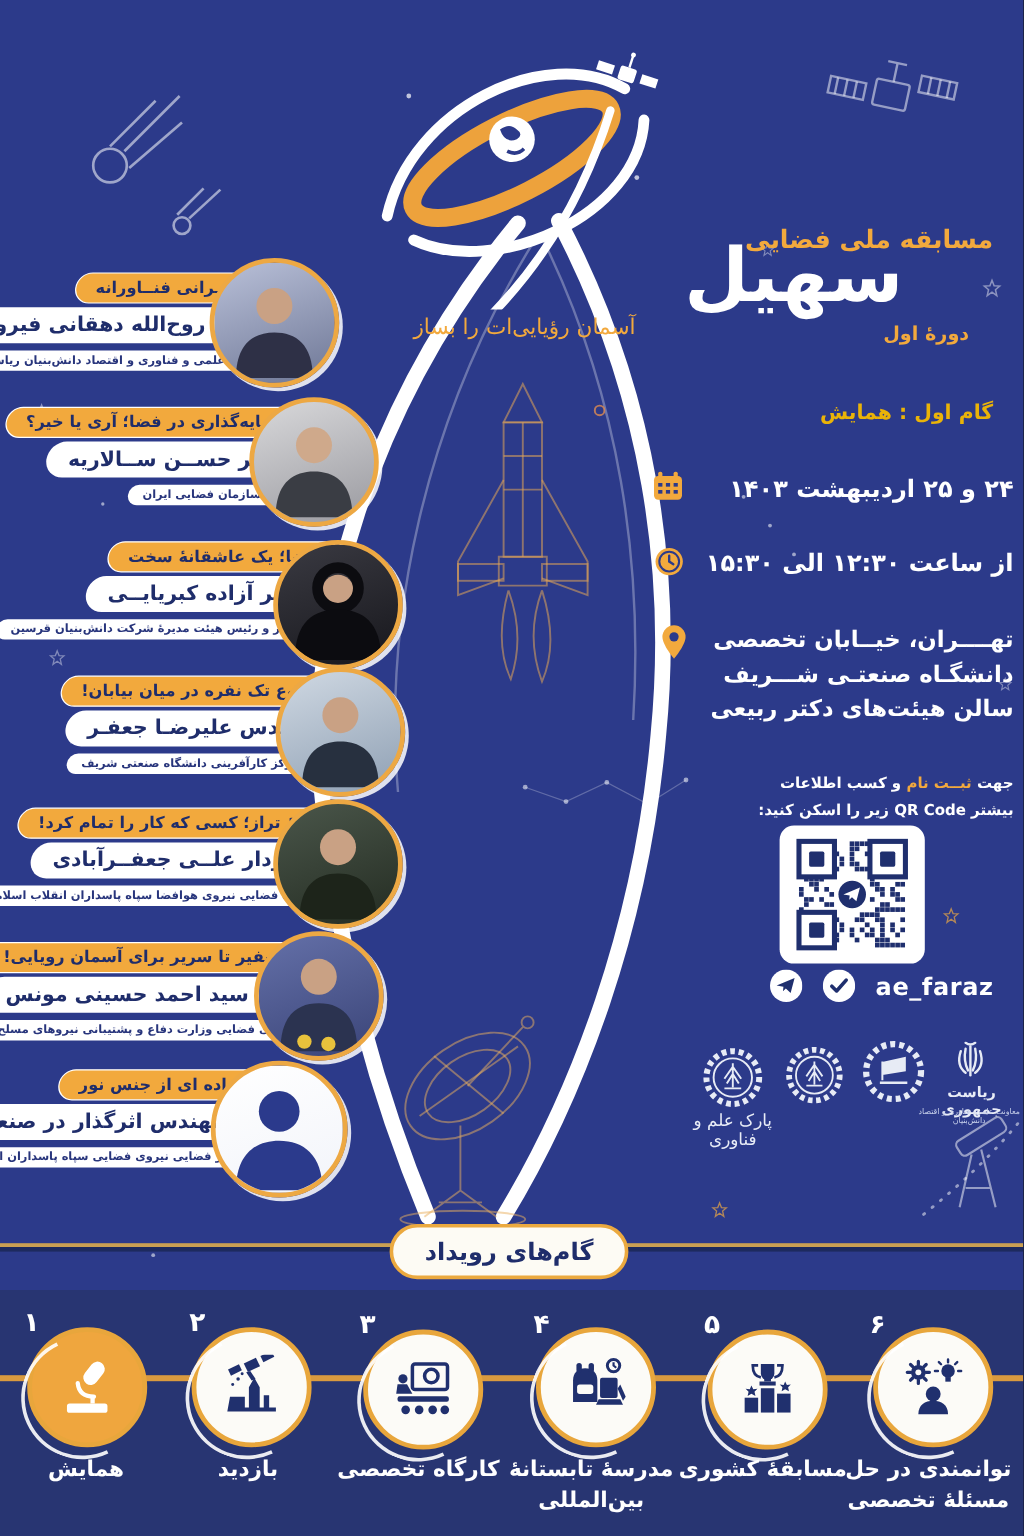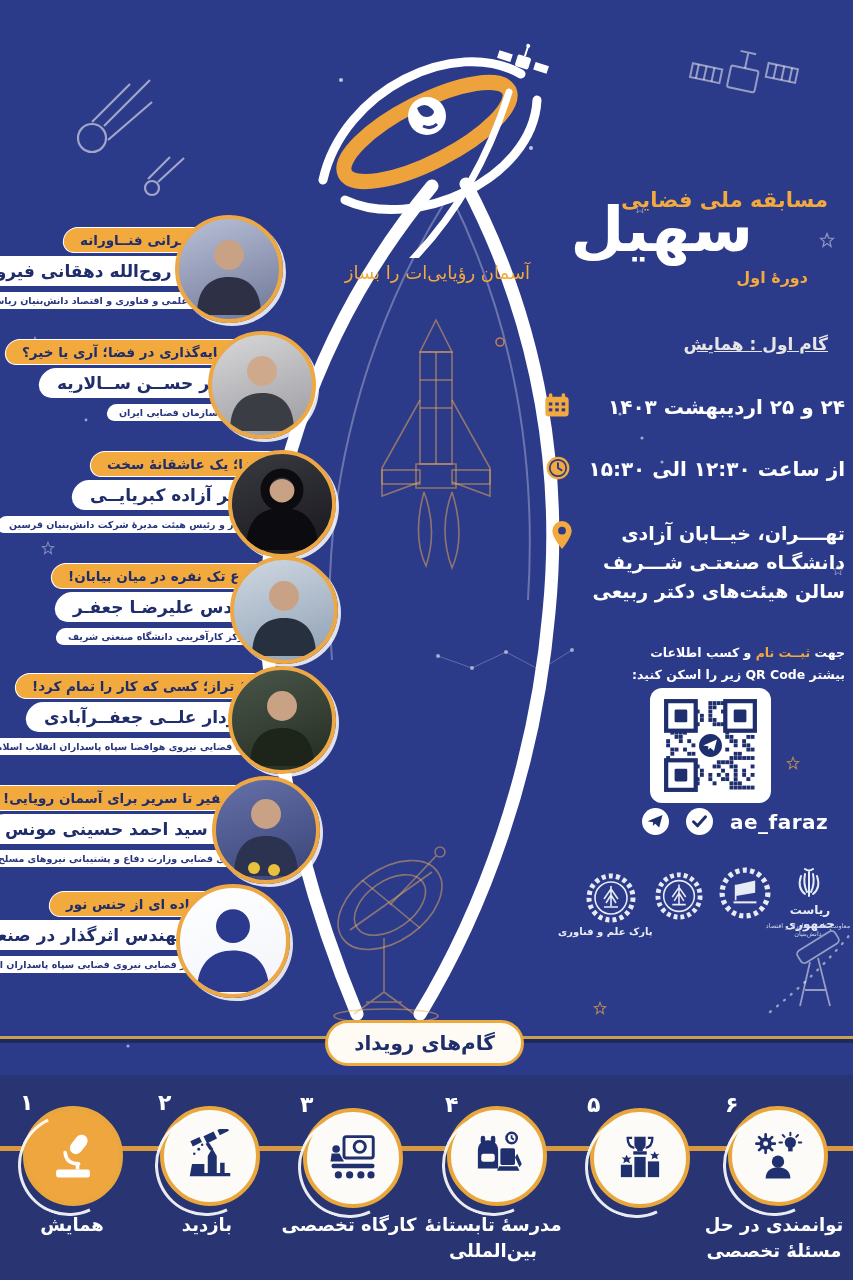--- a/index.html
+++ b/index.html
@@ -5,21 +5,21 @@
   html,body{margin:0;padding:0;background:#111;}
   .poster{position:relative;width:853px;height:1280px;overflow:hidden;
     background:#2c3a8a;font-family:"DejaVu Sans","Liberation Sans",sans-serif;direction:rtl;}
   .abs{position:absolute;}
   svg{display:block;}
   
   .kicker{top:188px;right:25px;color:#f2a93d;font-size:21px;font-weight:bold;}
   .event-name{top:196px;right:100px;color:#fff;font-size:62px;font-weight:800;line-height:1.1;}
   .edition{top:268px;right:45px;color:#f2a93d;font-size:16px;font-weight:bold;}
   .tagline{top:262px;left:315px;width:215px;text-align:right;color:#f2a93d;font-size:18px;font-weight:normal;}
-  .step-label-top{top:334px;right:25px;color:#e5e5e5;font-size:17px;font-weight:800;text-decoration:underline;}
+  .step-label-top{top:334px;right:25px;color:#eab308;font-size:17px;font-weight:800;}
   
   .detail-text{color:#fff;font-weight:800;font-size:20px;right:8px;text-align:right;}
   .loc-lines{line-height:29px;font-size:19px;}
   .reg-head{right:8px;width:250px;text-align:right;color:#fff;font-size:12.5px;font-weight:bold;line-height:22px;}
   .reg-head .hl{color:#f2a93d;}
   .qr-box{left:650px;top:688px;width:121px;height:115px;background:#fff;border-radius:12px;
     display:flex;align-items:center;justify-content:center;}
   .handle-row{left:642px;top:808px;display:flex;align-items:center;gap:17px;direction:ltr;}
   .handle-row .txt{color:#fff;font-size:20px;font-weight:700;letter-spacing:.5px;}
   
@@ -28,21 +28,21 @@
   .pill>span{display:inline-block;transform:skewX(8deg);}
   .pill-title{background:#f2a93d;border:1.5px solid #fff;color:#1f2d6b;font-size:13.5px;font-weight:800;
     padding:4px 16px;}
   .pill-name{background:#fff;color:#1f2d6b;font-size:17px;font-weight:800;padding:5px 18px;border-radius:16px;}
   .pill-sub{background:#fff;color:#28357c;font-size:9.5px;font-weight:bold;padding:3px 12px;border-radius:10px;}
   .photo{position:absolute;width:100px;height:100px;border-radius:50%;border:4px solid #eda843;
     overflow:hidden;box-shadow:3px 3px 0 rgba(255,255,255,.85);
     background:linear-gradient(160deg,var(--pbg1),var(--pbg2));}
   .photo svg{width:100%;height:100%;}
   
-  .logo-caption{color:#e9edf7;font-size:10px;font-weight:bold;text-align:left;}
+  .logo-caption{color:#e9edf7;font-size:14px;font-weight:normal;text-align:center;}
   .presidency-title{color:#e9edf7;font-size:12px;font-weight:bold;text-align:center;}
   .presidency-sub{color:#c9d2ec;font-size:6.5px;text-align:center;}
   
   .band{top:1075px;left:0;width:853px;height:205px;background:#283572;}
   .flank-line{top:1036px;height:7px;background:linear-gradient(180deg,#caa052 0 45%,#1d2a5e 45% 100%);}
   .steps-pill{top:1020px;left:325px;width:193px;height:40px;background:#fdfbf4;border:3px solid #eba93f;
     border-radius:26px;display:flex;align-items:center;justify-content:center;
     color:#1f2d6b;font-size:20px;font-weight:800;}
   .connector{top:1146px;left:0;width:853px;height:5px;background:#d99a3f;}
   .step-circle{position:absolute;width:92px;height:92px;border-radius:50%;border:4px solid #e8a63c;
@@ -196,21 +196,21 @@
     <circle cx="12" cy="12" r="7.6" fill="none" stroke="#2c3a8a" stroke-width="1.6"></circle>
     <path d="M12 7.5 V12 L15.2 14" stroke="#2c3a8a" stroke-width="1.8" fill="none" stroke-linecap="round"></path>
   </svg>
   <div class="abs detail-text" style="top:457px">از ساعت ۱۲:۳۰ الی ۱۵:۳۰</div>
 
   <svg class="abs" style="left:549px;top:520px" width="26" height="30" viewBox="0 0 24 28">
     <path d="M12 1a9 9 0 0 0-9 9c0 6.6 9 17 9 17s9-10.4 9-17a9 9 0 0 0-9-9z" fill="#f2a93d"></path>
     <circle cx="12" cy="10" r="3.6" fill="#2c3a8a"></circle>
   </svg>
   <div class="abs detail-text loc-lines" style="top:519px">
-    <div>تهــــران، خیــابان آزادی</div>
+    <div>تهــــران، خیــابان تخصصی</div>
     <div>دانشگـاه صنعتـی شـــریف</div>
     <div>سالن هیئت‌های دکتر ربیعی</div>
   </div>
 
   <div class="abs reg-head" style="top:642px">
     <div><span>جهت </span><span class="hl">ثبــت نام</span><span> و کسب اطلاعات</span></div>
     <div>بیشتر QR Code زیر را اسکن کنید:</div>
   </div>
 
   <div class="abs qr-box">
@@ -554,16 +554,17 @@
         <path d="M35 3.4v2.2M27.5 12h-2.2M44.7 12h-2.2M29.8 7l-1.6-1.6M40.2 7l1.6-1.6"></path>
       </g>
     </svg>
   </div>
 
   <div class="step-label" style="left:-18px">همایش</div>
   <div class="step-label" style="left:117px">بازدید</div>
   <div class="step-label" style="left:259px">کارگاه تخصصی</div>
   <div class="step-label" style="left:403px">مدرسهٔ تابستانهٔ
 بین‌المللی</div>
+  <div class="step-label" style="left:546px">مسابقهٔ کشوری</div>
   <div class="step-label" style="left:684px">توانمندی در حل
 مسئلهٔ تخصصی</div>
 
 </div>
 
 </body></html>

